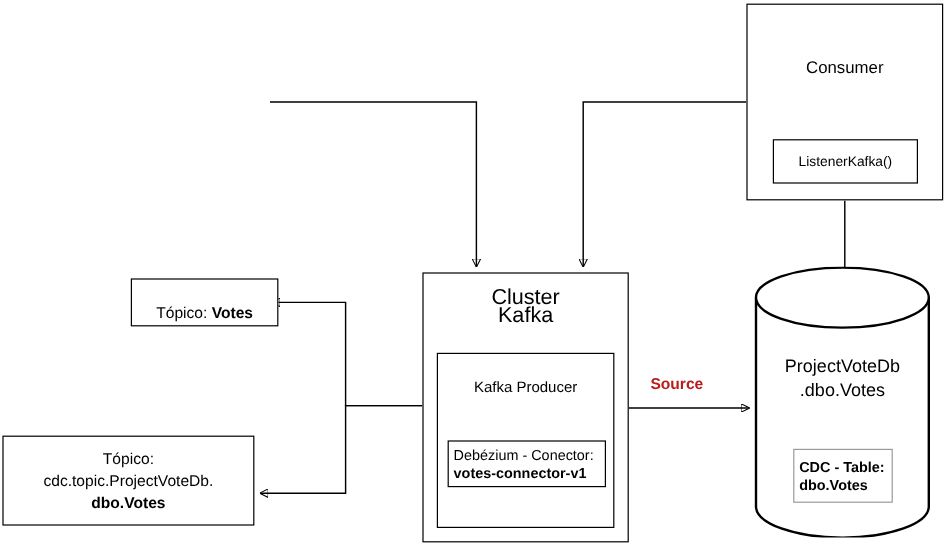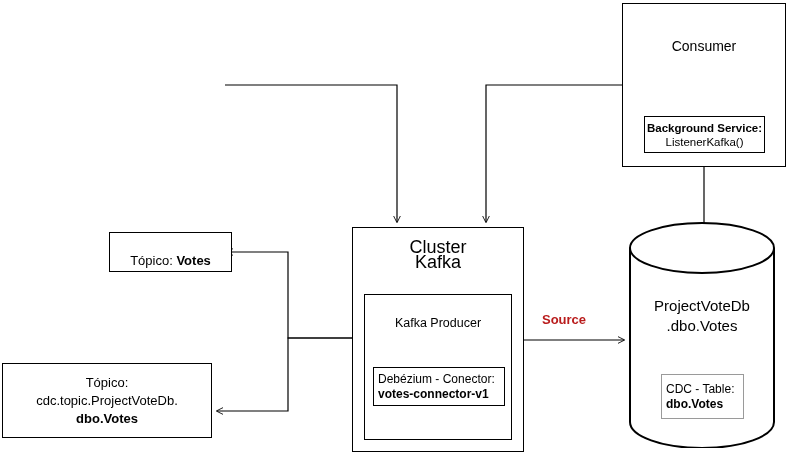--- a/index.html
+++ b/index.html
@@ -45,21 +45,21 @@
   }
   #producer .node-label { font-size: 14px; }
 
   
   #consumer {
     left: 622px;
     top: 3px;
     width: 164px;
     height: 164px;
     justify-content: flex-start;
-    padding-top: 34px;
+    padding-top: 44px;
   }
   #consumer .node-label { font-size: 14px; }
 
   .inner-box {
     position: absolute;
     box-sizing: border-box;
     background: #ffffff;
     border: 1px solid #000000;
     display: flex;
     flex-direction: column;
@@ -154,21 +154,21 @@
   }
   #cdc-table {
     left: 661px;
     top: 374px;
     width: 83px;
     height: 45px;
     border: 1px solid #9a9a9a;
     align-items: flex-start;
     padding-left: 4px;
   }
-  #cdc-table .tiny { text-align: center; font-size: 12px; line-height: 15px; }
+  #cdc-table .tiny { text-align: center; font-size: 12px; line-height: 15px; font-weight: bold; }
 
   
   #source-label {
     position: absolute;
     left: 542px;
     top: 312px;
     font-size: 13px;
     font-weight: bold;
     color: #b91c1c;
   }
@@ -212,21 +212,20 @@
 
     <path d="M 524 340 L 624 340" marker-end="url(#arrow)"></path>
   </svg>
 
 
   <div class="node" id="consumer">
     <div class="node-label">Consumer</div>
   </div>
 
   <div class="inner-box" id="bg-service">
-    <div class="tiny bold">Background Service:</div>
     <div class="tiny">ListenerKafka()</div>
   </div>
 
   <div class="node" id="topic-votes">
     <div class="node-label">
       <span>Tópico: </span><span style="font-weight:bold">Votes</span>
     </div>
   </div>
 
   <div class="node" id="topic-cdc">

